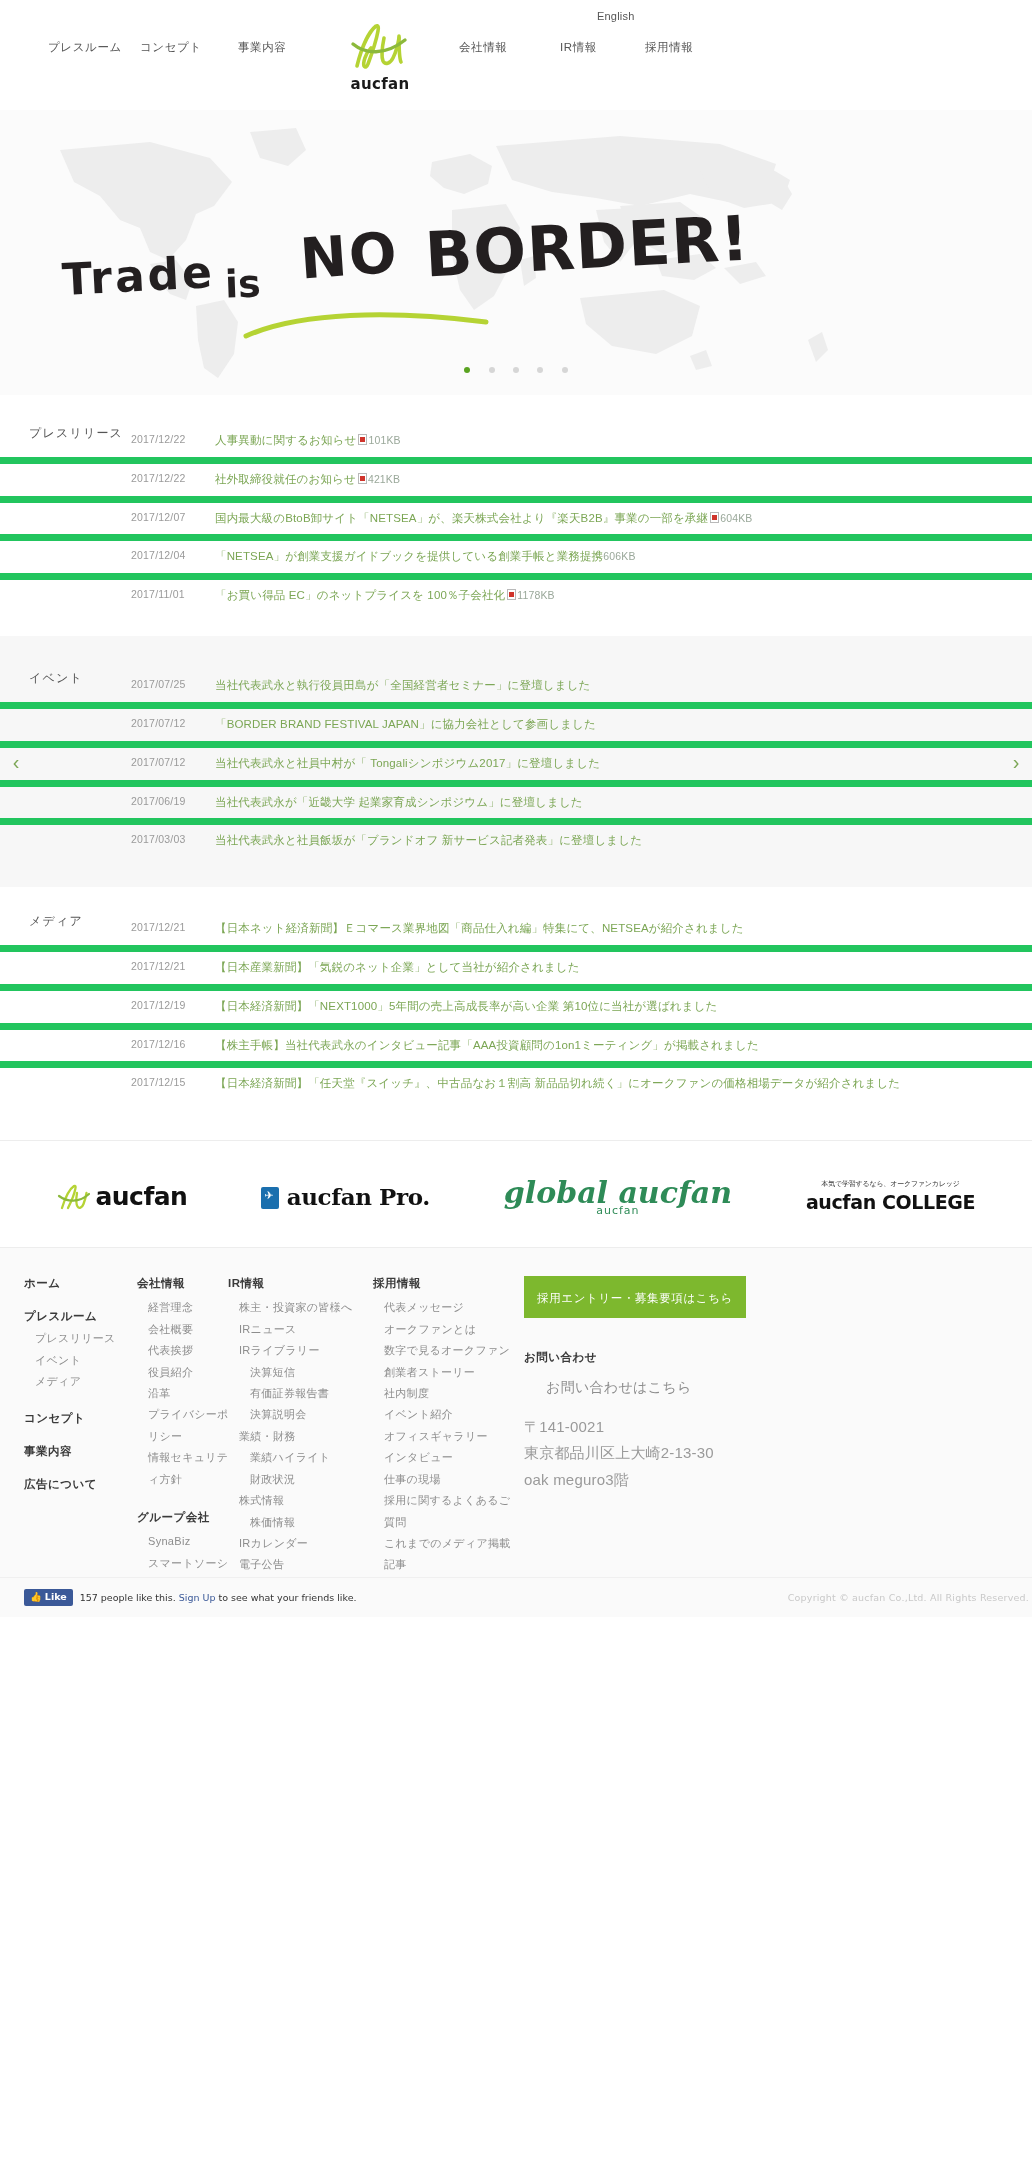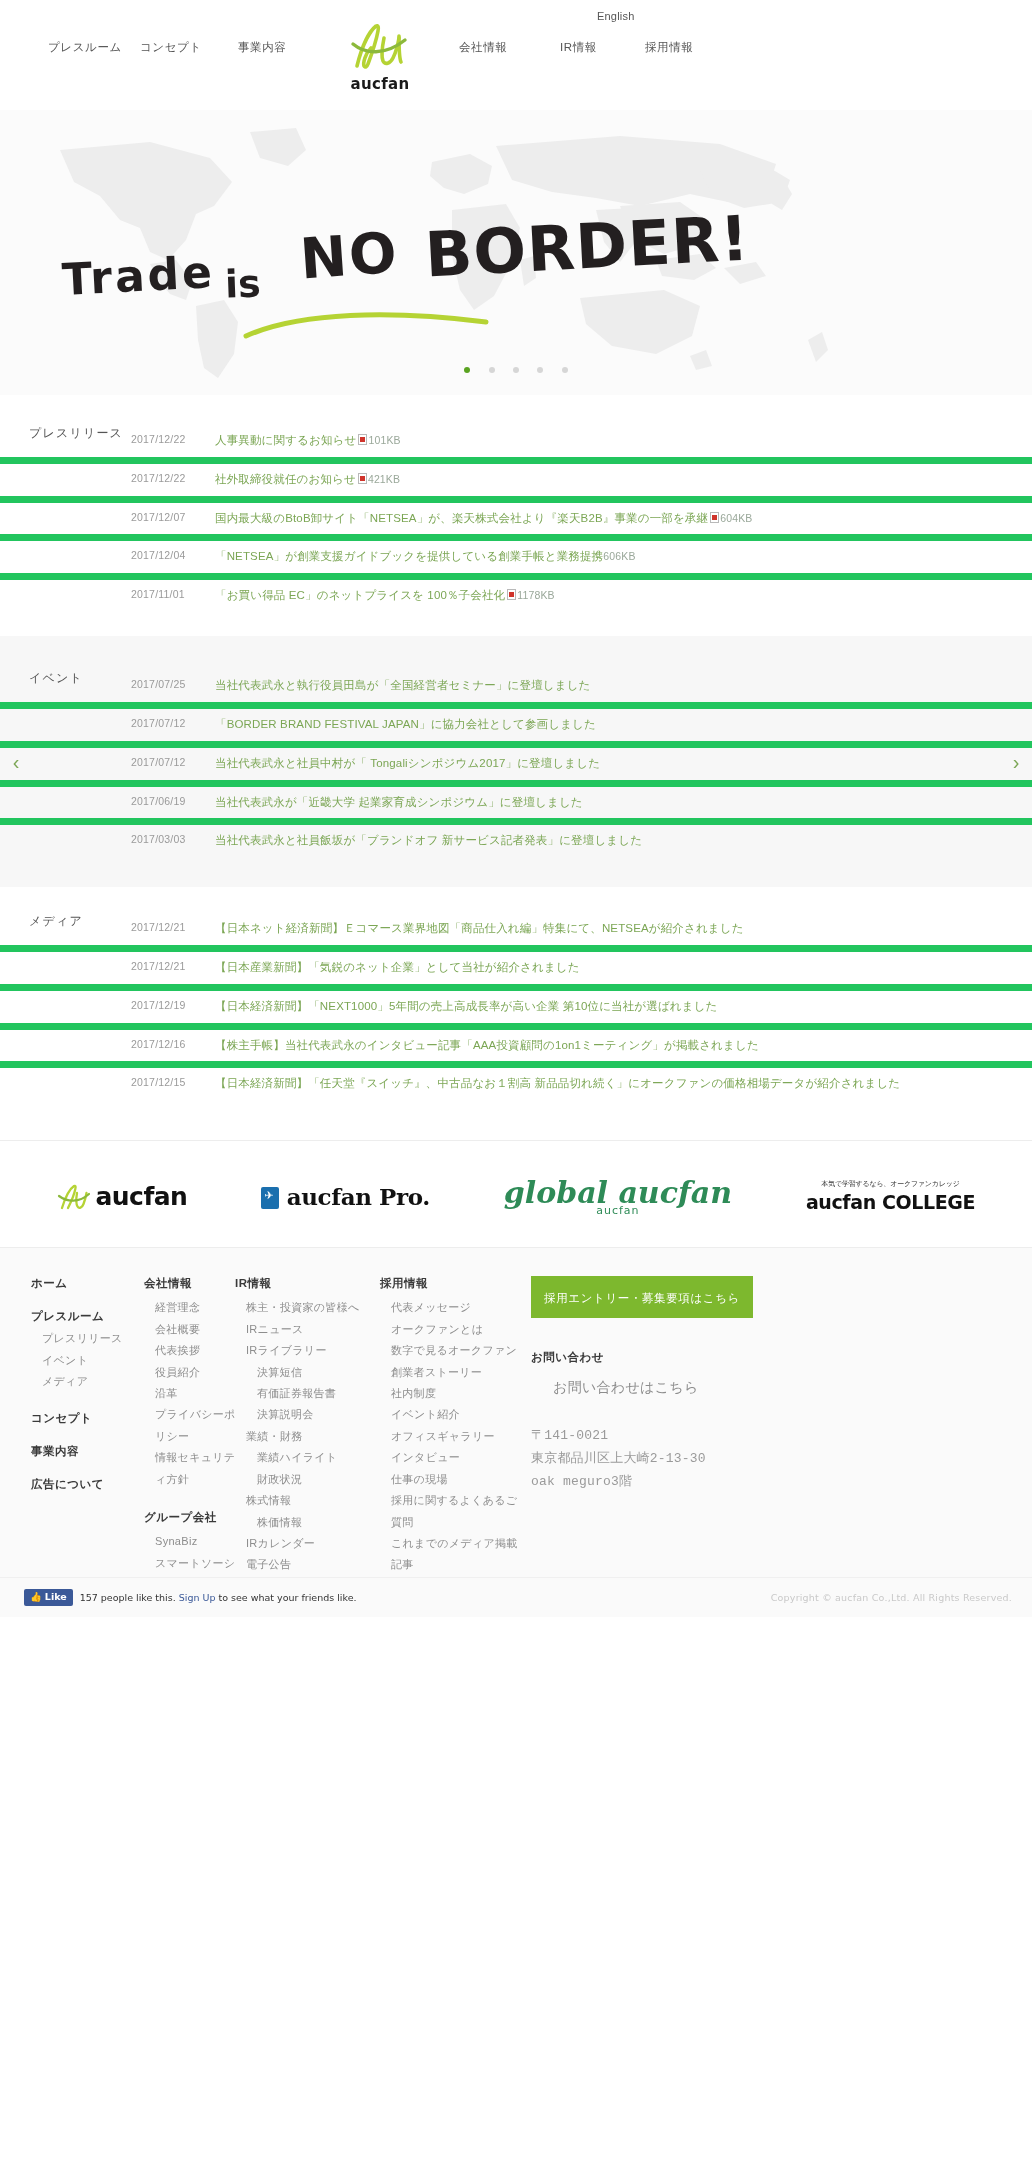--- a/index.html
+++ b/index.html
@@ -122,21 +122,21 @@
   .p-pro-box::after{content:"✈"; position:absolute; left:3px; top:2px; font-size:11px; color:#fff;}
   .p-pro { font-size:23px; font-weight:bold; color:#111; font-family:"DejaVu Serif",serif; letter-spacing:-.4px;}
   .p-glob { font-size:30px; color:#2e8b57; font-family:"DejaVu Serif",serif; font-style:italic; font-weight:bold;}
   .p-glob-sub { font-size:11px; color:#2e8b57; letter-spacing:1px; margin-top:-6px; font-style:normal; font-family:"DejaVu Sans",sans-serif;}
   .p-col-top { font-size:7px; color:#333; letter-spacing:-.2px; margin-bottom:2px;}
   .p-col { font-size:19px; font-weight:bold; color:#111; letter-spacing:-.4px; font-family:"DejaVu Sans",sans-serif;}
 
   
   .footer {
     width:1032px; background:#fafafa; border-top:1px solid #ededed;
-    padding:28px 7px 20px; position:relative; min-height:330px;
+    padding:28px 0 20px; position:relative; min-height:330px;
   }
   .f-cols { position:relative; width:1032px; }
   .f-col { position:absolute; top:0; }
   .c1{left:24px; width:105px;}
   .c2{left:137px; width:100px;}
   .c3{left:228px; width:130px;}
   .c4{left:373px; width:145px;}
   .c5{left:524px; width:250px;}
   .f-head {
     font-size:11.5px; font-weight:bold; color:#3a3a3a;
@@ -153,38 +153,38 @@
   .f-top-link.mt { margin-top:18px; }
 
   .cta-btn {
     display:block; width:222px; height:42px; line-height:42px;
     background:#7db82e; color:#fff; font-size:11.5px; text-align:center;
     letter-spacing:.6px; border:none; cursor:pointer;
     font-family:"Liberation Sans",sans-serif;
   }
   .contact-h { font-size:11.5px; font-weight:bold; color:#3a3a3a; margin:32px 0 14px; letter-spacing:.5px;}
   .contact-link { font-size:14px; color:#8d8d8d; padding-left:22px; display:block; letter-spacing:.3px;}
-  .addr { margin-top:28px; font-size:13px; color:#9a9a9a; line-height:1.75; letter-spacing:.2px;font-family:Liberation Mono, monospace;}
+  .addr { margin-top:17px; font-size:15px; color:#9a9a9a; line-height:1.75; letter-spacing:.2px;}
 
   
   .bottom {
     width:1032px; height:40px; background:#fafafa;
     display:flex; align-items:center; position:relative; border-top:1px solid #f0f0f0;
   }
   .fb { display:flex; align-items:center; margin-left:24px; }
   .fb-btn {
     display:inline-flex; align-items:center; gap:3px;
     background:#3b5998; color:#fff; font-size:9.5px; font-weight:bold;
     padding:2px 6px 3px; border-radius:2px; line-height:1.2;
     font-family:"DejaVu Sans",sans-serif;
   }
   .fb-txt { font-size:9.5px; color:#333; margin-left:7px; font-family:"DejaVu Sans",sans-serif;}
   .fb-txt a { color:#3b5998; }
   .copyright {
-    position:absolute; right:20px; font-size:9.5px; color:#c9c9c9;
+    position:absolute; right:3px; font-size:9.5px; color:#c9c9c9;
     letter-spacing:.2px; font-family:"DejaVu Sans",sans-serif;
   }
 </style>
 </head>
 <body>
 
 <div class="header">
   <div class="lang-bar">
     <a class="lang-link">English</a>
   </div>

